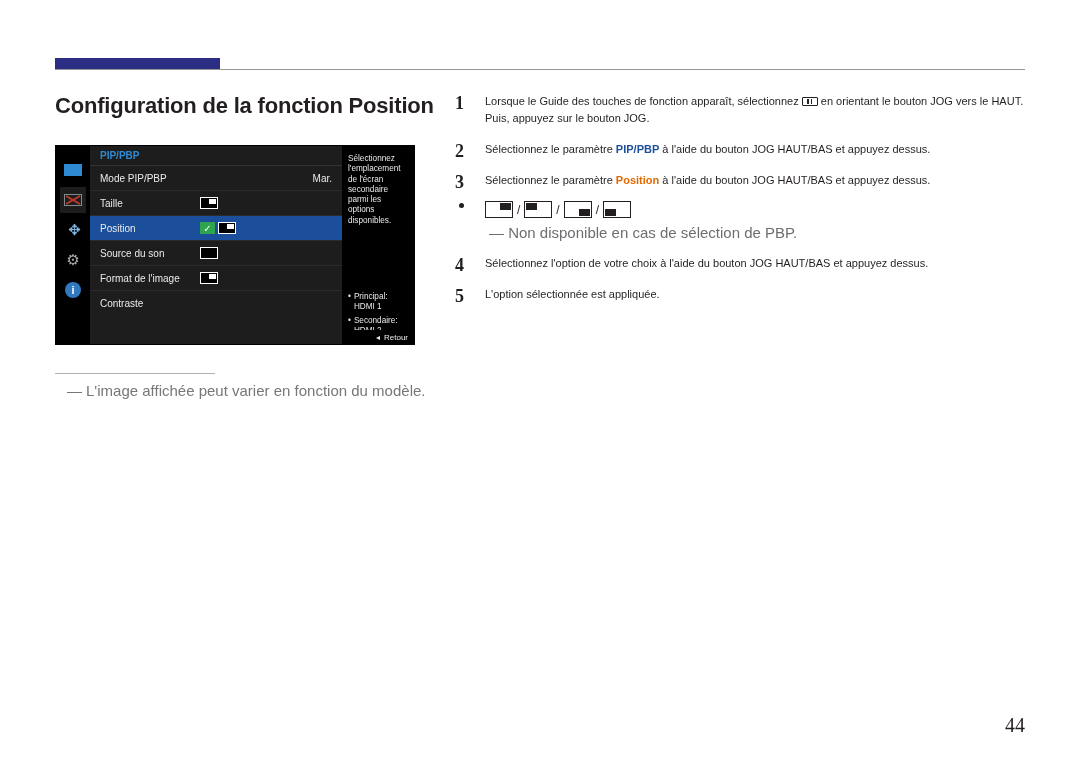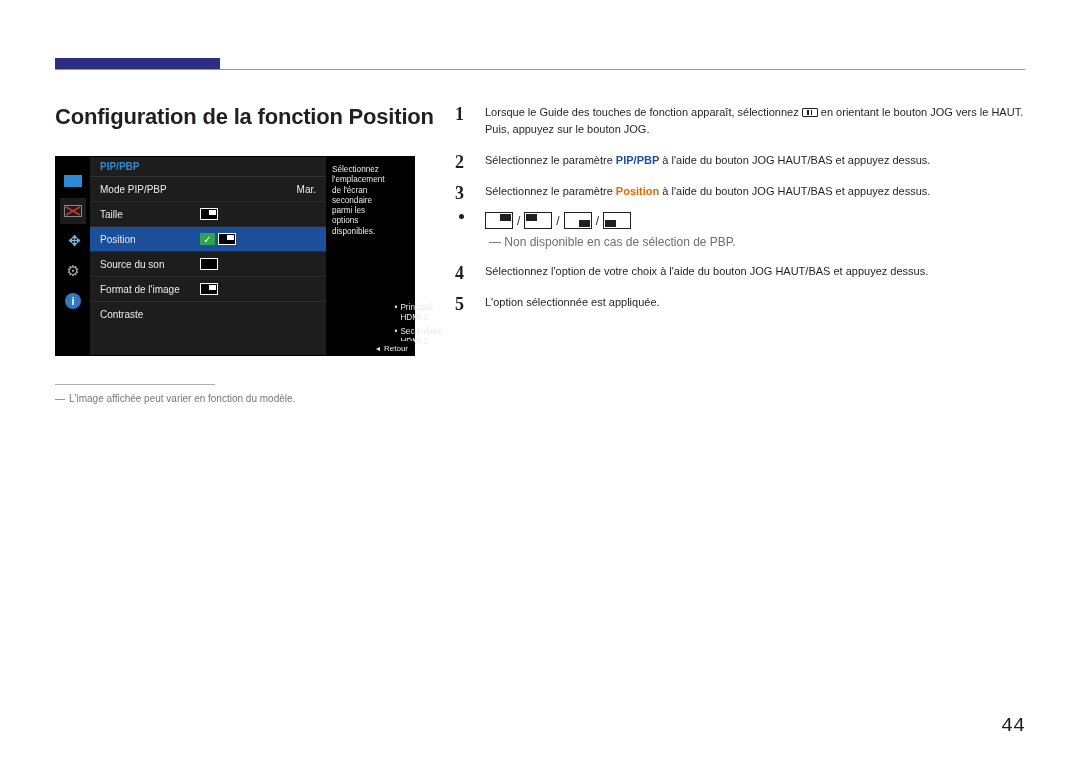--- a/index.html
+++ b/index.html
@@ -8,21 +8,21 @@
     background: #fff;
     color: #231f20;
     width: 1080px;
     height: 763px;
     position: relative;
   }
   .topbar { position: absolute; left: 55px; right: 55px; top: 58px; height: 12px; }
   .topbar .accent { position: absolute; left: 0; top: 0; width: 165px; height: 12px; background: #2b2e83; }
   .topbar .line   { position: absolute; left: 0; right: 0; top: 11px; height: 1px; background: #939598; }
 
-  .content { position: absolute; left: 55px; top: 104px; right: 55px; }
+  .content { position: absolute; left: 55px; top: 93px; right: 55px; }
   .leftcol { width: 380px; float: left; }
   .heading { font-size: 22px; font-weight: bold; letter-spacing: -0.2px; }
 
   
   .osd {
     margin-top: 26px;
     width: 360px; height: 200px;
     display: flex;
     border: 1px solid #000;
     font-size: 10px;
@@ -32,31 +32,31 @@
   .osd-side { width: 34px; background: #000; display: flex; flex-direction: column; gap: 4px; padding-top: 11px; align-items: center; }
   .osd-side .tab { width: 26px; height: 26px; display:flex; align-items:center; justify-content:center; }
   .osd-side .tab.active { background: #1d1d1d; }
   .osd-panel { flex: 1; background: #1d1d1d; display: flex; flex-direction: column; position: relative; }
   .osd-header { height: 20px; line-height: 20px; padding: 0 10px; color: #2e8bd3; font-weight: bold; font-size: 10px; border-bottom: 1px solid #333; }
   .osd-rows { flex: 1; }
   .osd-row { display: flex; align-items: center; height: 25px; padding: 0 10px; font-size: 10px; border-bottom: 1px solid #2b2b2b; }
   .osd-row.sel { background: #1b4f9c; }
   .osd-row .lab { flex: 0 0 100px; }
   .osd-row .val { flex: 1; display:flex; justify-content:flex-start; }
-  .osd-right { width: 88px; background: #000; font-size: 8.2px; padding: 8px 6px; line-height: 1.25; display:flex; flex-direction:row; gap:10px; }
+  .osd-right { width: 72px; background: #000; font-size: 8.2px; padding: 8px 6px; line-height: 1.25; display:flex; flex-direction:column; gap:10px; }
   .osd-footer-abs { position: absolute; right:0; bottom:0; height:14px; width:72px; background:#000; font-size:8px; display:flex; align-items:center; justify-content:flex-end; gap:4px; padding:0 6px; }
 
   .pip-glyph { display:inline-flex; width:18px; height:12px; border:1px solid #fff; position:relative; background:#000; }
   .pip-glyph .sub { position:absolute; width:7px; height:5px; background:#fff; }
   .pip-tr .sub { top:1px; right:1px; }
 
   .check-badge { display:inline-flex; width:15px; height:12px; background:#2ea44f; color:#fff; align-items:center; justify-content:center; font-size:10px; margin-right:3px; }
 
   .img-note-rule { margin-top: 28px; width: 160px; border-top: 1px solid #b0b0b0; }
-  .img-note { margin-top: 8px; font-size: 10px; color: #777; }
+  .img-note { margin-top: 8px; font-size: 15px; color: #777; margin-left: 12px; }
   .dash-mark { color:#777; margin-right:4px; }
 
   
   .rightcol { margin-left: 400px; }
   .intro { font-size: 11px; margin-bottom: 10px; }
   ol.steps { list-style: none; counter-reset: step; }
   ol.steps > li { counter-increment: step; position: relative; padding-left: 30px; font-size: 11px; line-height: 1.55; margin-bottom: 14px; }
   ol.steps > li::before { content: counter(step); position:absolute; left:0; top:-3px; font-size:18px; font-weight:bold; font-family: Georgia, 'Times New Roman', serif; color:#231f20; }
   .hl-blue { color:#1b4f9c; font-weight:bold; }
   .hl-orange { color:#e06a00; font-weight:bold; }
@@ -67,24 +67,24 @@
   .bullet-block { position:relative; padding-left:30px; font-size:11px; margin:-2px 0 14px 0; }
   .bullet-block .dot { position:absolute; left:4px; top:2px; width:5px; height:5px; background:#231f20; border-radius:50%; }
   .glyph-row { display:flex; align-items:center; gap:4px; margin-bottom:6px; }
   .glyph-row .sep { font-size:12px; color:#231f20; }
   .big-pip { display:inline-flex; width:28px; height:17px; border:1.5px solid #231f20; position:relative; }
   .big-pip .sub { position:absolute; width:11px; height:7px; background:#231f20; }
   .bp-tr .sub { top:1px; right:1px; }
   .bp-tl .sub { top:1px; left:1px; }
   .bp-br .sub { bottom:1px; right:1px; }
   .bp-bl .sub { bottom:1px; left:1px; }
-  .dash-note { font-size:12px; color:#6d6e71; margin-left:4px; }
+  .dash-note { font-size:15px; color:#6d6e71; margin-left:4px; }
   .dash-note::before { content:"― "; color:#6d6e71; }
 
-  .pagenum { position:absolute; right:55px; bottom:26px; font-size:20px; font-family: Liberation Mono, monospace; }
+  .pagenum { position:absolute; right:55px; bottom:26px; font-size:20px; font-family: Liberation Serif, serif; }
 
   
   .i-rect { width:18px; height:12px; border:1px solid #6fb0e8; background:none; }
   .i-rect.fill { background:#2e8bd3; border-color:#2e8bd3; }
   .i-x { width:18px; height:12px; position:relative; }
   .i-x::before, .i-x::after { content:""; position:absolute; width:16px; height:2px; background:#c0392b; top:5px; left:1px; }
   .i-x::before { transform:rotate(30deg); } .i-x::after { transform:rotate(-30deg); }
   .i-x .b { position:absolute; inset:0; border:1px solid #7f8c8d; }
   .i-arrows { color:#7fb5e0; font-size:15px; letter-spacing:-3px; }
   .i-gear { color:#aaa; font-size:15px; }

